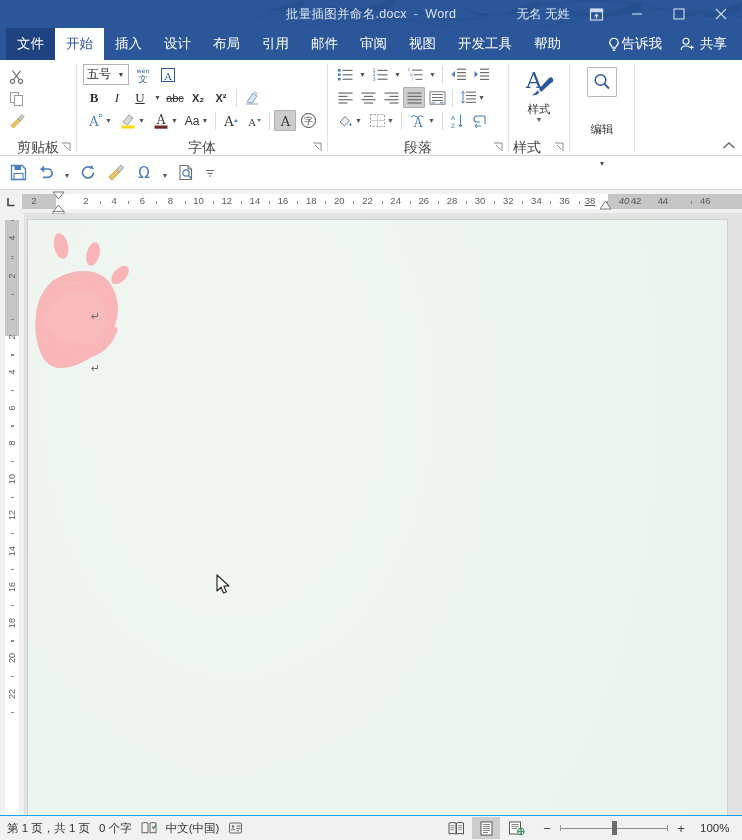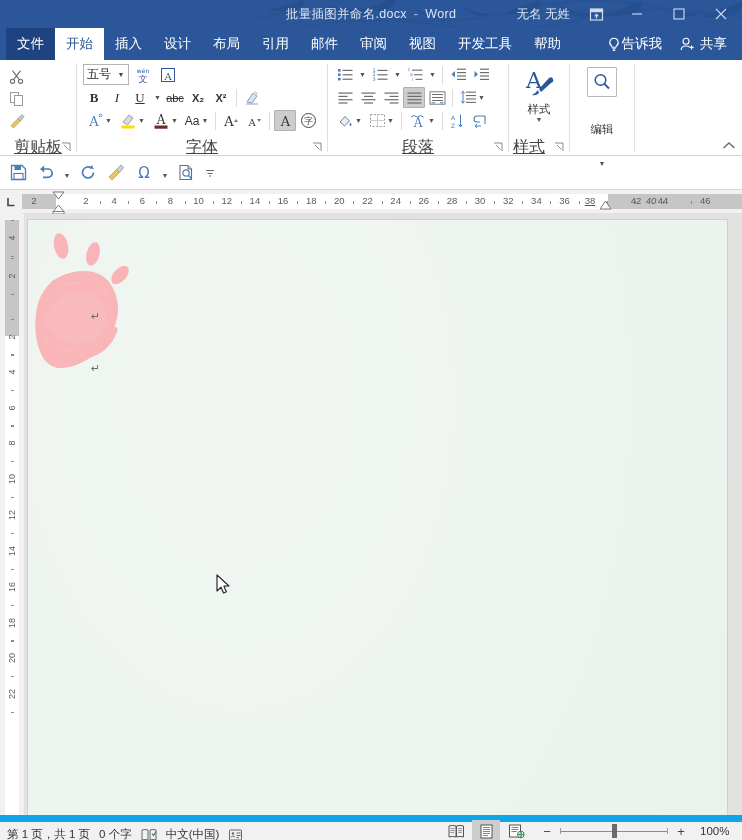--- a/index.html
+++ b/index.html
@@ -51,22 +51,22 @@
   .share { display: flex; align-items: center; gap: 4px; color: #fff; font-size: 13.5px; padding: 0 9px; height: 32px; }
 
   
   .ribbon {
     height: 96px; background: #ffffff; border-bottom: 1px solid #d4d4d4;
     display: flex; flex: 0 0 96px; position: relative;
   }
   .rgroup { display: flex; flex-direction: column; position: relative; height: 96px; }
   .rgroup-body { flex: 1; display: flex; align-items: flex-start; padding: 4px 5px 0 5px; }
   .rgroup-label {
-    height: 17px; font-size: 16px; color: #444; display: flex;
-    align-items: center; justify-content: center; position: relative; text-decoration: underline;
+    height: 17px; font-size: 14px; color: #444; display: flex;
+    align-items: center; justify-content: center; position: relative;
   }
   .rgroup-sep { width: 1px; background: #e0e0e0; margin: 4px 0 4px 0; height: 88px; align-self: center; }
   .dlg-launcher {
     position: absolute; right: 4px; bottom: 3px; width: 11px; height: 11px;
     color: #999; font-size: 9px; line-height: 11px;
   }
   .ico { display: inline-flex; align-items: center; justify-content: center; }
   .btn {
     display: inline-flex; align-items: center; justify-content: center;
     border: 1px solid transparent; border-radius: 1px; cursor: default;
@@ -143,22 +143,22 @@
     position: absolute; left: 4px; top: 6px; width: 699px; height: 1000px;
     background: #eef4ef; box-shadow: 0 0 0 1px #cfcfcf;
   }
   .page-texture { position: absolute; inset: 0; opacity: .55; }
   .scribble { position: absolute; left: 0; top: 4px; width: 150px; height: 180px; }
   .pilcrow { position: absolute; font-size: 11px; color: #6d6d6d; font-family: "DejaVu Sans", sans-serif; }
   .cursor-arrow { position: absolute; pointer-events: none; }
 
   
   .statusbar {
-    height: 25px; background: #f1f1f1; border-top: 7px solid #0ea5e9;
-    display: flex; flex: 0 0 25px; font-size: 11.5px; color: #333;
+    height: 25px; background: #f1f1f1; border-top: 1px solid #0ea5e9;
+    display: flex; align-items: center; flex: 0 0 25px; font-size: 11.5px; color: #333;
     padding-left: 7px;
   }
   .sitem { padding: 0 9px 0 0; display: flex; align-items: center; height: 25px; white-space: nowrap; }
   .status-right { margin-left: auto; display: flex; align-items: center; padding-right: 8px; gap: 2px; }
   .viewbtn {
     width: 28px; height: 22px; display: flex; align-items: center; justify-content: center;
     border: 1px solid transparent; cursor: default;
   }
   .viewbtn.sel { background: #cdcdcd; }
   .zoomwrap { display: flex; align-items: center; gap: 6px; margin-left: 8px; }
@@ -840,21 +840,21 @@
           <div class="rnum" style="left: 458.1px;">30</div>
           <div class="rtick" style="left: 472.175px;"></div>
           <div class="rnum" style="left: 486.25px;">32</div>
           <div class="rtick" style="left: 500.325px;"></div>
           <div class="rnum" style="left: 514.4px;">34</div>
           <div class="rtick" style="left: 528.475px;"></div>
           <div class="rnum" style="left: 542.55px;">36</div>
           <div class="rtick" style="left: 556.625px;"></div>
           <div class="rnum" style="left: 568px; text-decoration: underline;">38</div>
           <div class="rtick" style="left: 584.775px;"></div>
-          <div class="rnum" style="left: 629px; font-style: italic;">40</div>
+          <div class="rnum" style="left: 602px; font-style: italic;">40</div>
           <div class="rtick" style="left: 612.925px;"></div>
           <div class="rnum" style="left: 614px;">42</div>
           <div class="rtick" style="left: 641.075px;"></div>
           <div class="rnum" style="left: 641px;">44</div>
           <div class="rtick" style="left: 669.225px;"></div>
           <div class="rnum" style="left: 683.3px;">46</div>
         </div>
 
       <svg style="position:absolute;left:29px;top:1px;" width="15" height="23">
         <polygon points="2,1 13,1 7.5,8" fill="#ffffff" stroke="#777" stroke-width="1"></polygon>

